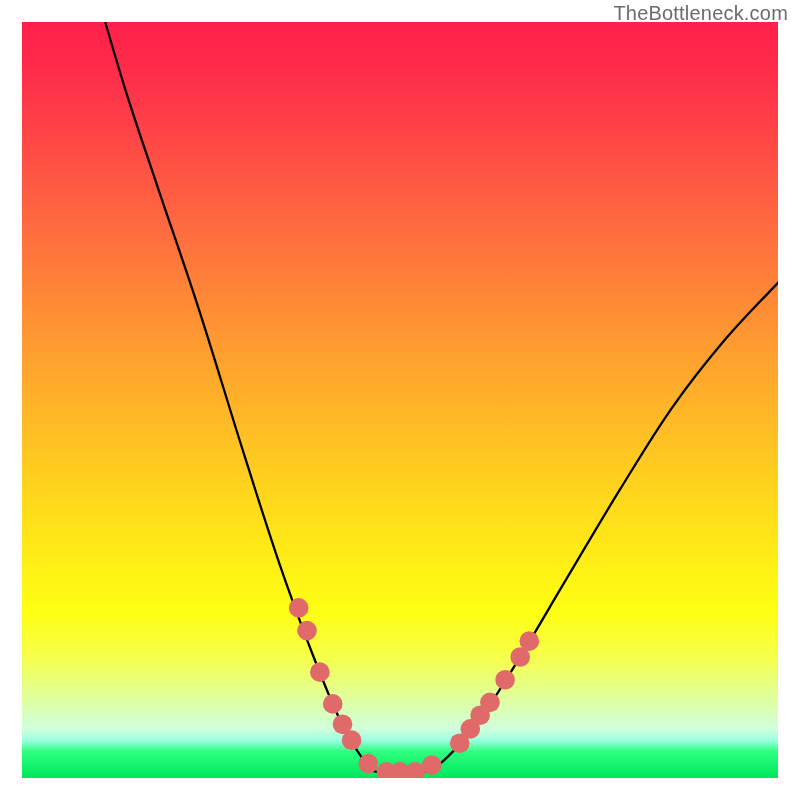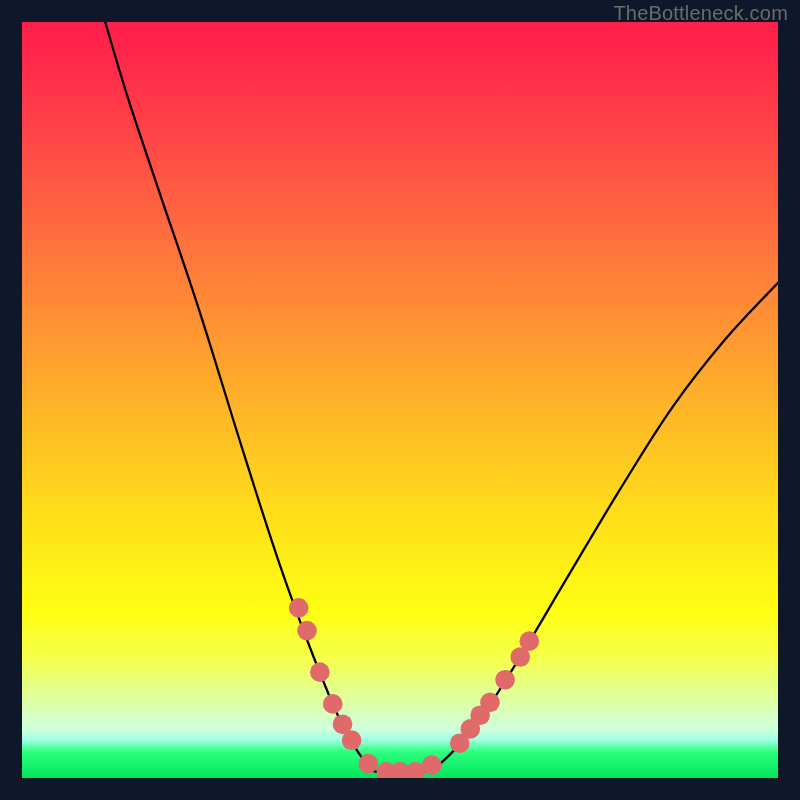--- a/index.html
+++ b/index.html
@@ -10,21 +10,21 @@
     background: #000;
     overflow: hidden;
     font-family: Arial, Helvetica, sans-serif;
   }
   .frame {
     position: absolute;
     top: 0;
     left: 0;
     width: 800px;
     height: 800px;
-    background: #0f172a;
+    background: #ffffff;
     text-align: center;
   }
   .plot {
     position: absolute;
     top: 22px;
     left: 22px;
     width: 756px;
     height: 756px;
     overflow: hidden;
   }

